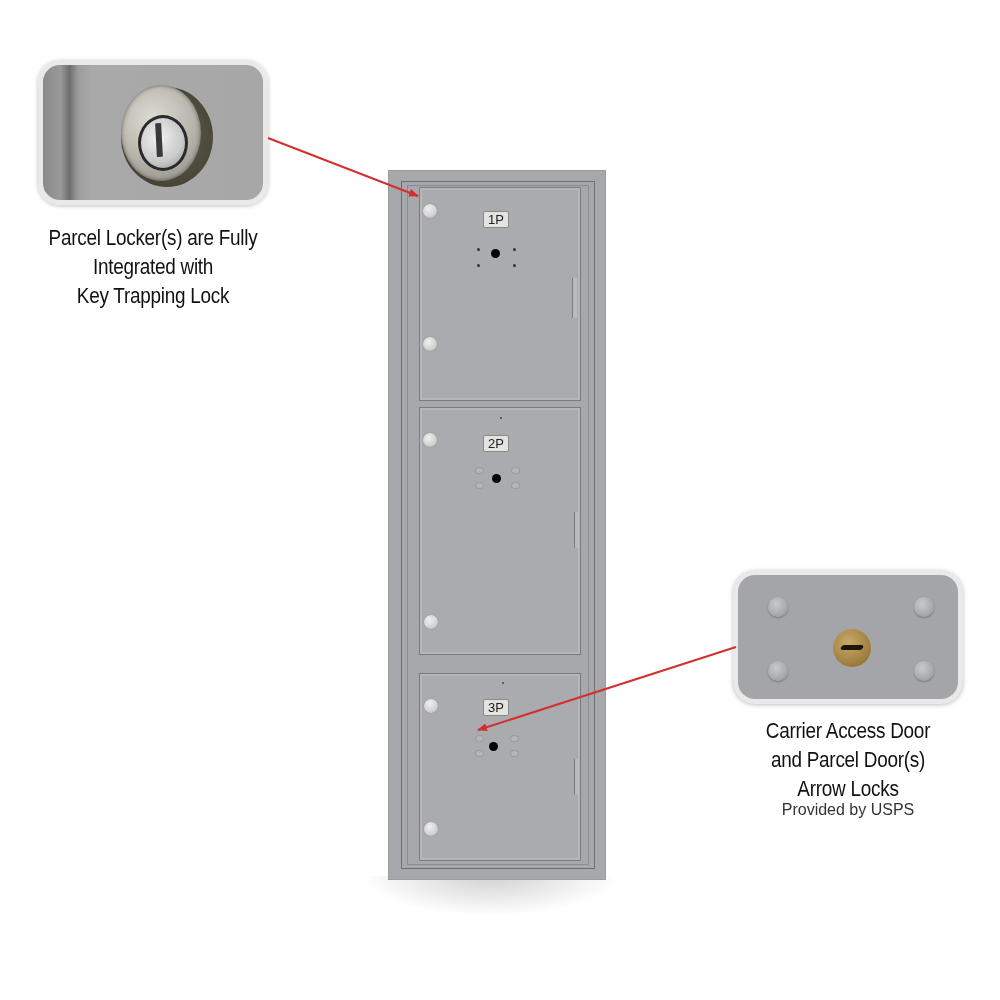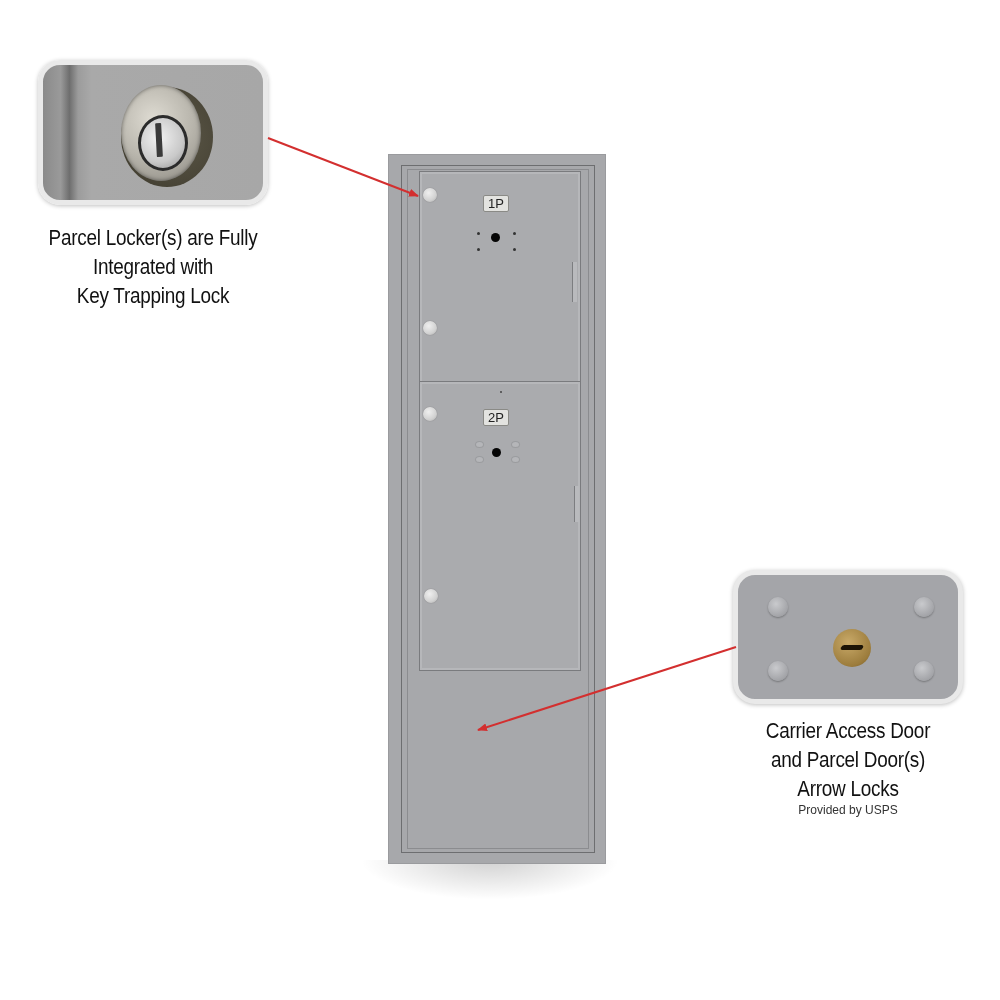--- a/index.html
+++ b/index.html
@@ -1,23 +1,23 @@
 <!DOCTYPE html>
 <html><head>
 <meta charset="utf-8">
 <style>
   html,body{margin:0;padding:0;}
   body{width:1000px;height:1000px;position:relative;background:#ffffff;overflow:hidden;font-family:"Liberation Sans",sans-serif;}
-  .abs{position:absolute;}
+  .abs{position:absolute;margin-top:16px;}
 
   
   .callout-photo{position:absolute;border-radius:22px;border:5px solid #e9e9e9;box-shadow:0 1px 4px rgba(0,0,0,0.25);overflow:hidden;box-sizing:border-box;}
   .callout-text{position:absolute;text-align:center;color:#111;font-family:"Liberation Sans",sans-serif;font-stretch:condensed;}
   .callout-text .line{display:block;font-size:22px;line-height:29px;letter-spacing:-0.3px;transform:scaleX(0.86);}
-  .callout-text .sub{display:block;font-size:12px;line-height:14px;color:#333;}
+  .callout-text .sub{display:block;font-size:16px;line-height:14px;color:#333;}
 
   
   #photo1{left:38px;top:60px;width:230px;height:145px;background:linear-gradient(90deg,#8a8a8a 0,#9a9a9a 8%,#6e6e6e 12%,#9c9c9c 16%,#a9a9a9 22%,#a7a7a7 100%);}
   .cyl-outer{position:absolute;left:78px;top:22px;width:92px;height:100px;border-radius:50%;background:radial-gradient(circle at 60% 50%,#5c5848 0,#4a4638 60%,#383528 100%);}
   .cyl-face{position:absolute;left:78px;top:20px;width:80px;height:96px;border-radius:50%;background:radial-gradient(circle at 40% 35%,#dedbd2 0,#b9b6ad 50%,#8b8880 100%);box-shadow:inset 0 0 4px rgba(0,0,0,0.5);}
   .cyl-plug{position:absolute;left:95px;top:50px;width:44px;height:50px;border-radius:50%;background:radial-gradient(circle at 40% 40%,#f2f2f2 0,#c9c9c9 60%,#8f8f8f 100%);border:3px solid #2b2b2b;}
   .cyl-slot{position:absolute;left:113px;top:58px;width:6px;height:34px;background:#3a3a3a;border-radius:1px;transform:rotate(-3deg);}
 
   
   #photo2{left:733px;top:570px;width:230px;height:134px;background:#a4a5a9;}
@@ -80,33 +80,45 @@
     <div class="door-label" style="left:63px;top:23px;">1P</div>
     <div class="keyhole" style="left:71px;top:61px;"></div>
     <div class="pin" style="left:57px;top:60px;"></div>
     <div class="pin" style="left:93px;top:60px;"></div>
     <div class="pin" style="left:57px;top:76px;"></div>
     <div class="pin" style="left:93px;top:76px;"></div>
     <div class="hinge-knob" style="left:3px;top:149px;"></div>
     <div class="right-hinge" style="left:152px;top:90px;height:40px;"></div>
   </div>
 
-  <div class="door" style="top:226px;height:290px;padding-left:28px;">
+  <div class="door" style="top:236px;height:248px;padding-left:28px;">
     <div class="tiny-dot" style="left:80px;top:9px;"></div>
     <div class="hinge-knob" style="left:3px;top:25px;"></div>
     <div class="door-label" style="left:63px;top:27px;">2P</div>
     <div class="keyhole" style="left:72px;top:66px;"></div>
     <div class="pin-soft" style="left:56px;top:60px;"></div>
     <div class="pin-soft" style="left:92px;top:60px;"></div>
     <div class="pin-soft" style="left:56px;top:75px;"></div>
     <div class="pin-soft" style="left:92px;top:75px;"></div>
     <div class="hinge-knob" style="left:4px;top:207px;"></div>
     <div class="right-hinge" style="left:154px;top:104px;height:36px;"></div>
   </div>
 
+  <div class="door" style="top:502px;height:188px;">
+    <div class="tiny-dot" style="left:82px;top:8px;"></div>
+    <div class="hinge-knob" style="left:4px;top:25px;"></div>
+    <div class="door-label" style="left:63px;top:25px;">3P</div>
+    <div class="keyhole" style="left:69px;top:68px;"></div>
+    <div class="pin-soft" style="left:56px;top:62px;"></div>
+    <div class="pin-soft" style="left:91px;top:62px;"></div>
+    <div class="pin-soft" style="left:56px;top:77px;"></div>
+    <div class="pin-soft" style="left:91px;top:77px;"></div>
+    <div class="hinge-knob" style="left:4px;top:148px;"></div>
+    <div class="right-hinge" style="left:154px;top:85px;height:36px;"></div>
+  </div>
 </div>
 
 <svg class="arrows" width="1000" height="1000">
   <defs>
     <marker id="ah" markerWidth="10" markerHeight="8" refX="9" refY="4" orient="auto" markerUnits="userSpaceOnUse">
       <path d="M0,0 L10,4 L0,8 Z" fill="#d32f2f"></path>
     </marker>
   </defs>
   <line x1="268" y1="138" x2="418" y2="196" stroke="#d32f2f" stroke-width="2" marker-end="url(#ah)"></line>
   <line x1="736" y1="647" x2="478" y2="730" stroke="#d32f2f" stroke-width="2" marker-end="url(#ah)"></line>

